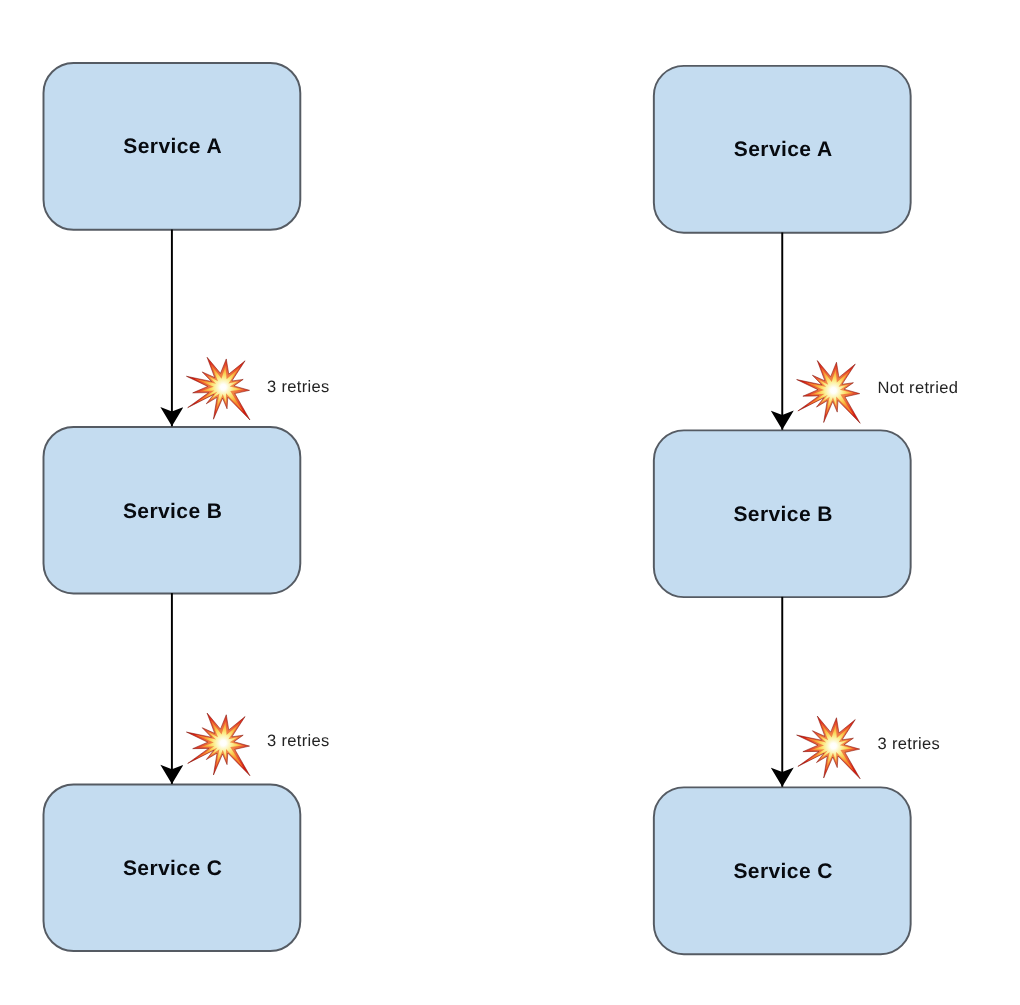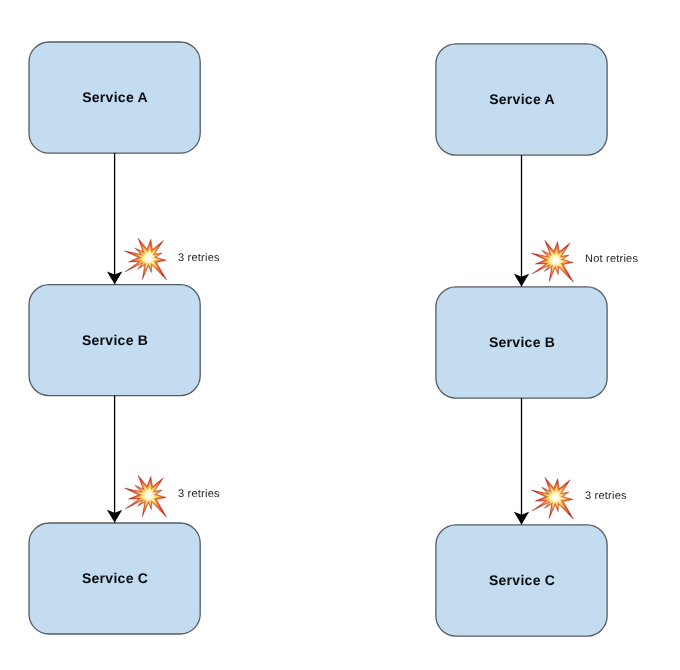--- a/index.html
+++ b/index.html
@@ -106,16 +106,16 @@
   <div class="node-label" style="color: rgb(7, 10, 15); left: 29px; top: 42px; width: 171.2px; height: 111.2px;">Service A</div>
   <div class="node-label" style="color: rgb(7, 10, 15); left: 29px; top: 284.6px; width: 171.2px; height: 111px;">Service B</div>
   <div class="node-label" style="color: rgb(7, 10, 15); left: 29px; top: 523px; width: 171.2px; height: 111px;">Service C</div>
 
   <div class="node-label" style="color: rgb(7, 10, 15); left: 435.9px; top: 43.9px; width: 171.2px; height: 111.2px;">Service A</div>
   <div class="node-label" style="color: rgb(7, 10, 15); left: 435.9px; top: 286.9px; width: 171.2px; height: 111.2px;">Service B</div>
   <div class="node-label" style="color: rgb(7, 10, 15); left: 435.9px; top: 524.9px; width: 171.2px; height: 111.2px;">Service C</div>
 
   <div class="edge-label" style="color: rgb(35, 35, 35); left: 178.2px; top: 252.5px;">3 retries</div>
   <div class="edge-label" style="color: rgb(35, 35, 35); left: 178.2px; top: 488.5px;">3 retries</div>
-  <div class="edge-label" style="color: rgb(35, 35, 35); left: 584.8px; top: 253.5px;">Not retries</div>
+  <div class="edge-label" style="color: rgb(35, 35, 35); left: 584.8px; top: 253.5px;">Not retried</div>
   <div class="edge-label" style="color: rgb(35, 35, 35); left: 584.8px; top: 490.5px;">3 retries</div>
 
 </div>
 
 </body></html>

